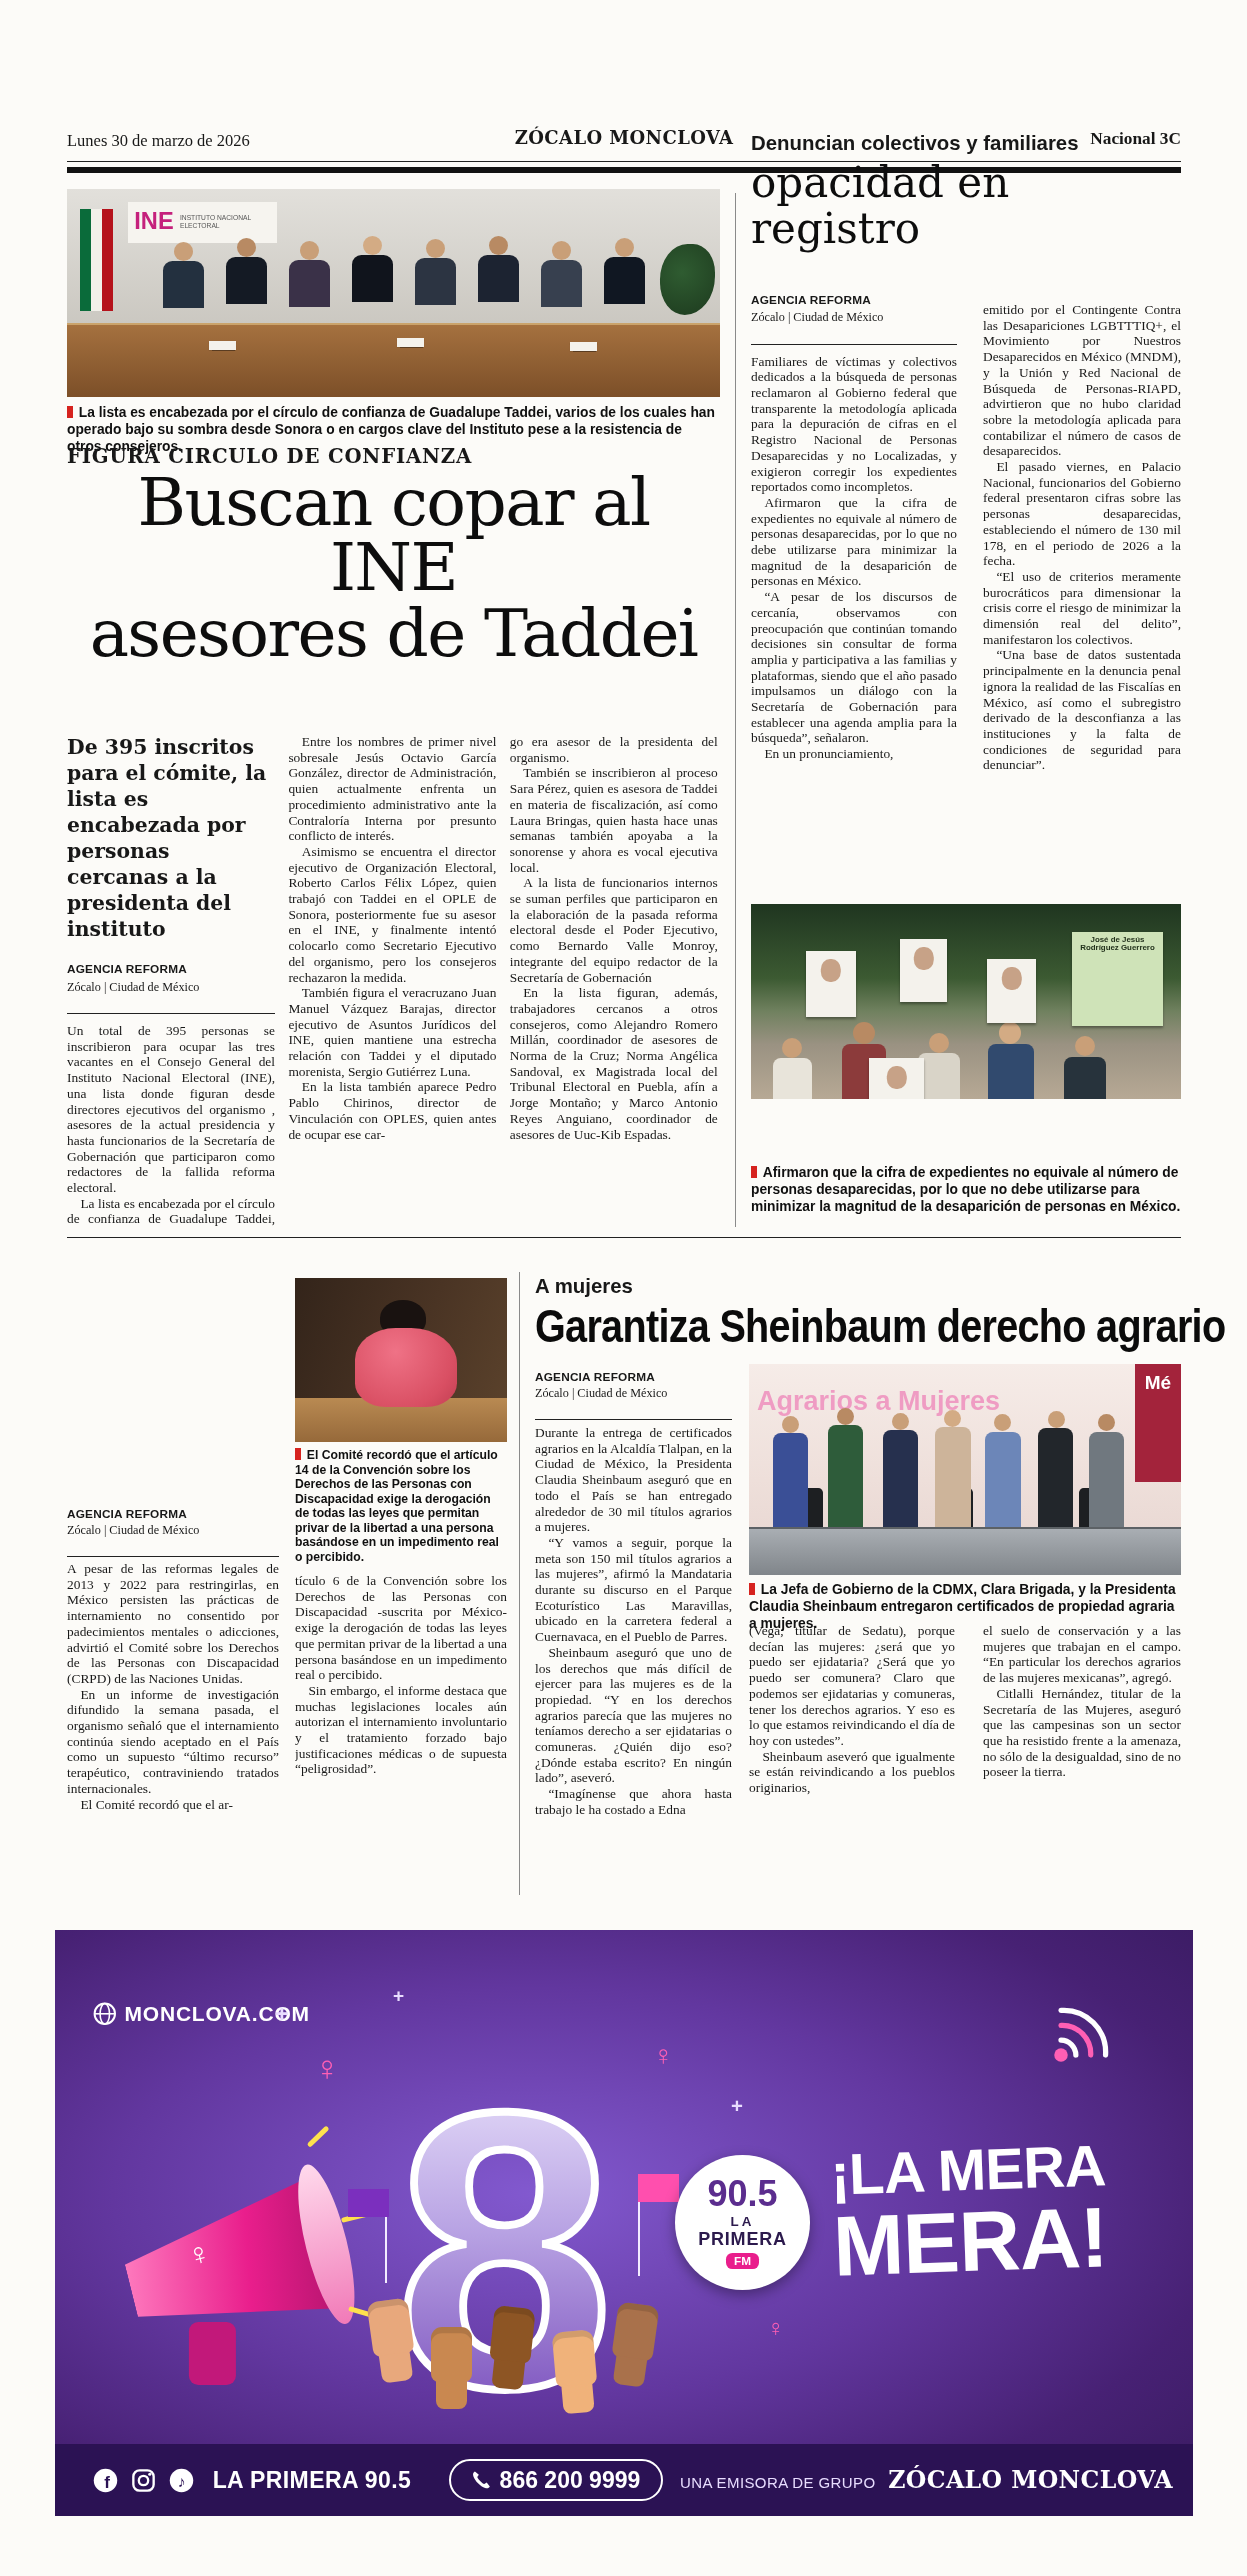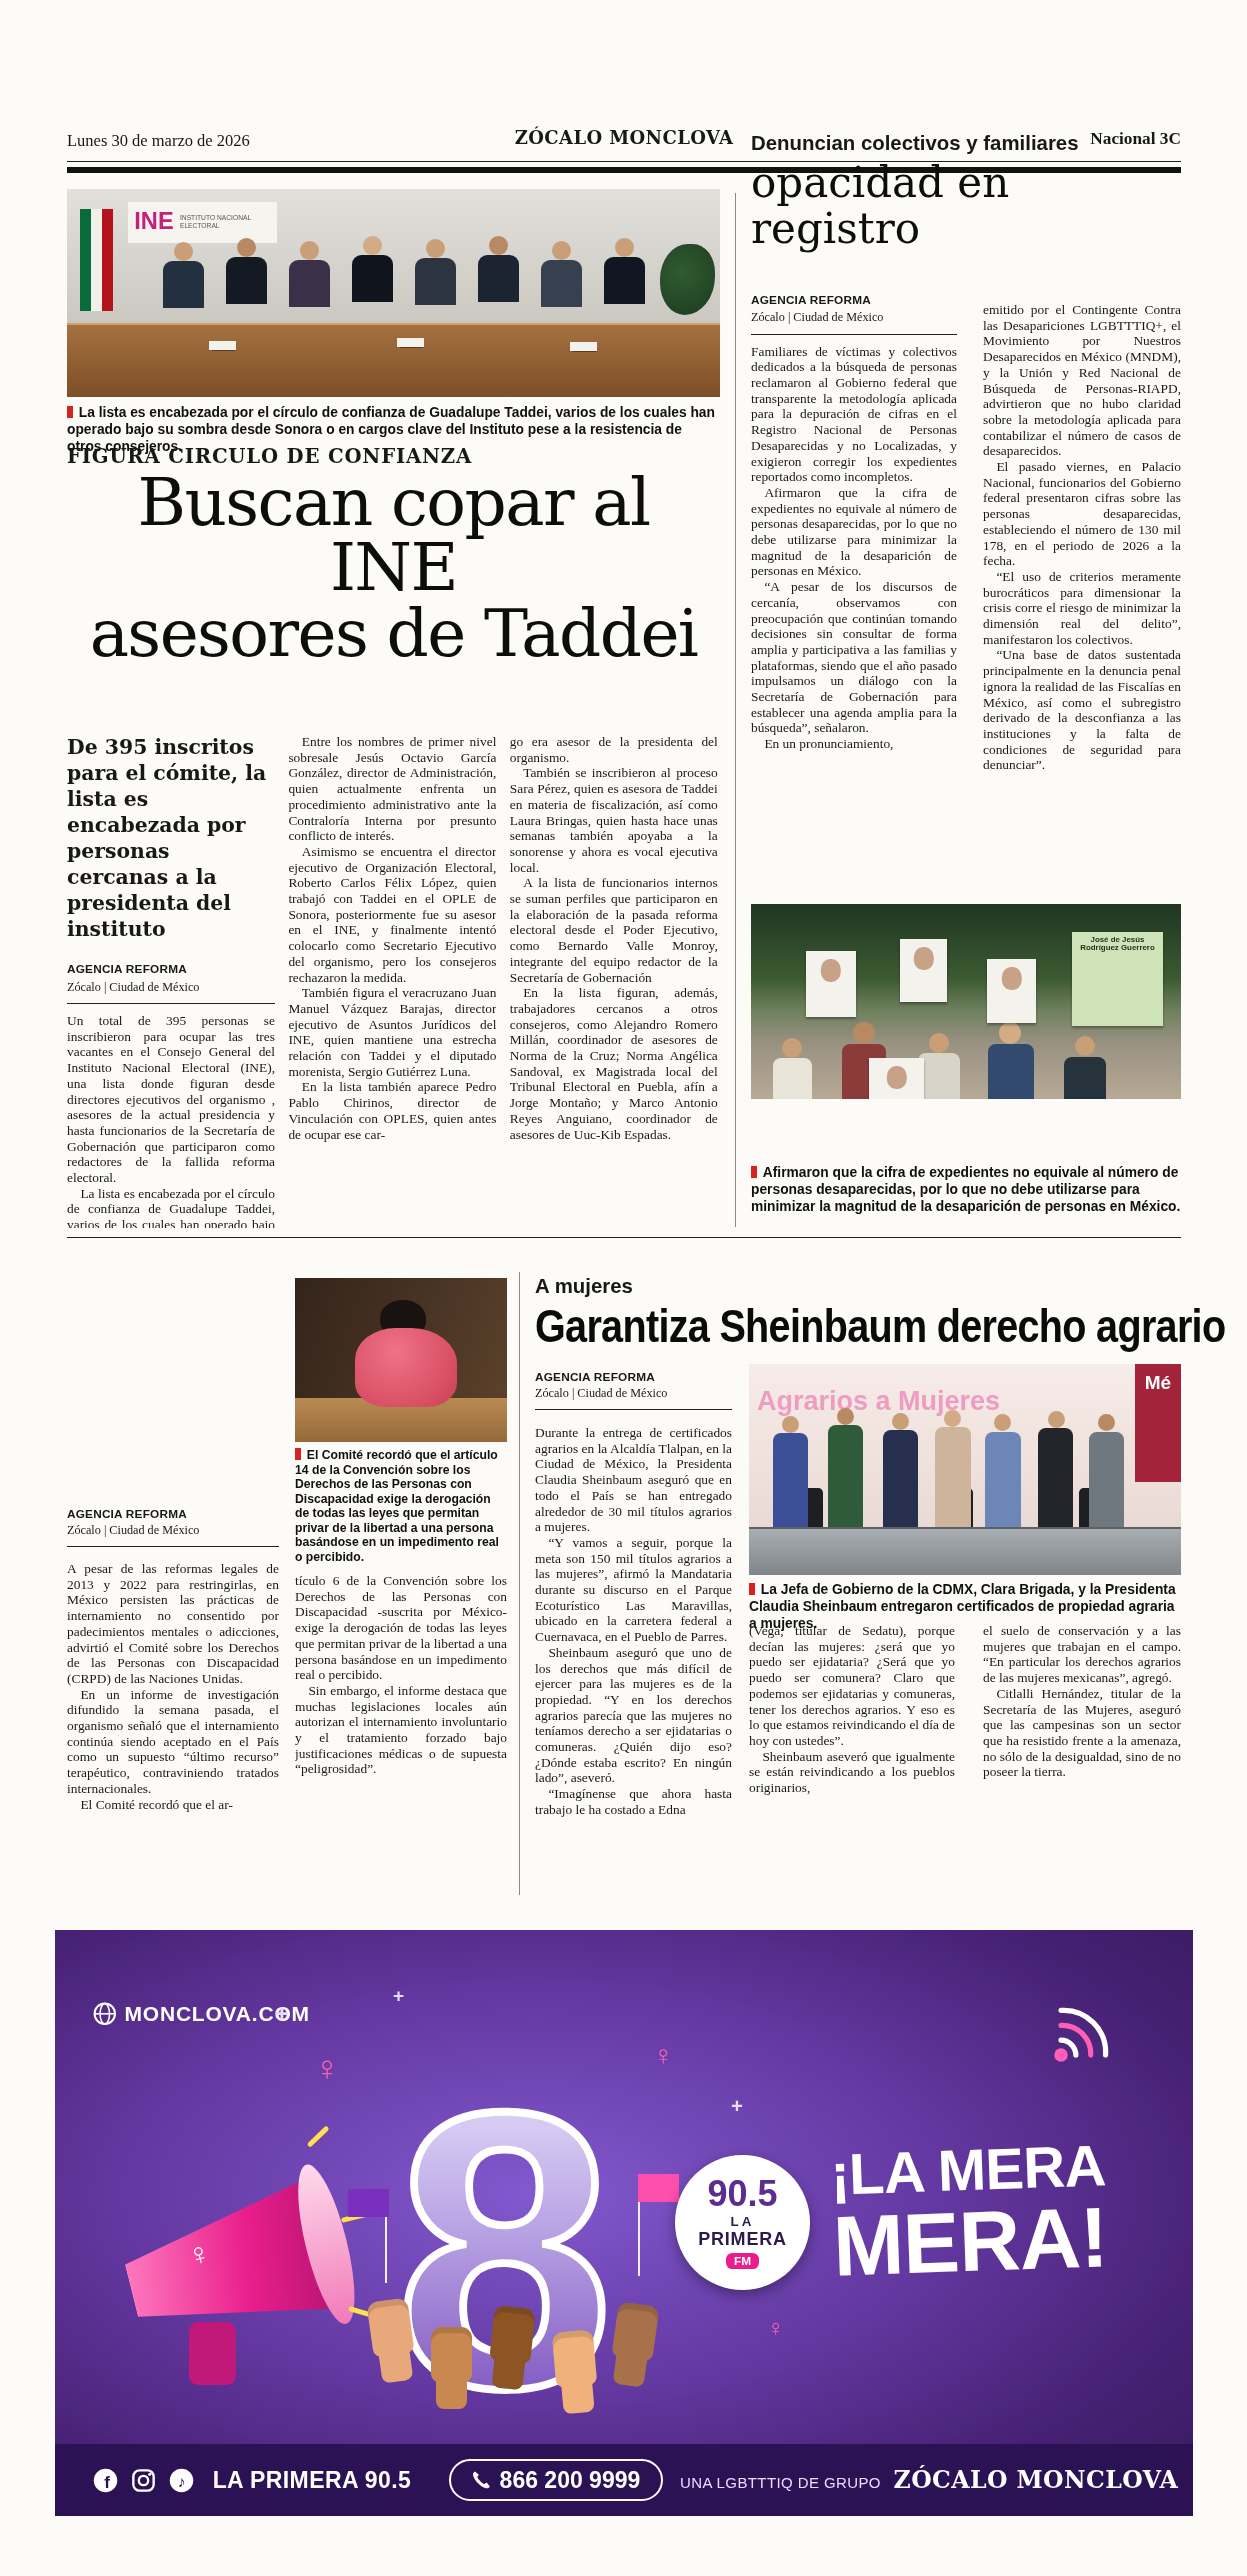--- a/index.html
+++ b/index.html
@@ -14,21 +14,21 @@
   .hdr-section{right:67px;top:129px;font-size:17.3px;font-weight:bold;}
   .hdr-thin{left:67px;right:67px;top:161px;border-top:1.2px solid #222;}
   .hdr-bar{left:67px;right:67px;top:167px;height:5.5px;background:#121212;}
 
   
   .body-col{font-size:13.4px;line-height:15.7px;text-align:justify;overflow:hidden;}
   .body-col p{margin:0;}
   .body-col p.ind{text-indent:13.4px;}
   .byline{font-family:"Liberation Sans",sans-serif;font-weight:bold;font-size:11.8px;letter-spacing:0.2px;}
   .dateline{font-size:12.2px;margin-top:1.6px;}
-  .by-rule{border-bottom:1.2px solid #222;padding-bottom:8px;margin-bottom:8.6px;}
+  .by-rule{border-bottom:1.2px solid #222;padding-bottom:18px;margin-bottom:8.6px;}
   .caption{font-family:"Liberation Sans",sans-serif;font-weight:bold;font-size:13.8px;line-height:17px;color:#101010;text-align:left;}
   .mk{display:inline-block;width:6.3px;height:11.8px;background:#d6231f;margin-right:5.5px;vertical-align:-0.8px;}
   .kicker-serif{font-family:"DejaVu Serif",serif;font-weight:bold;font-size:19.7px;letter-spacing:0.8px;}
   .kicker-sans{font-family:"Liberation Sans",sans-serif;font-weight:bold;font-size:20.4px;}
   .vrule{border-left:0.8px solid #8a8a8a;}
   .hrule{border-top:1.2px solid #222;}
 
   
   .ine-photo{left:67px;top:189px;width:653px;height:208px;overflow:hidden;background:linear-gradient(#e2e0db,#c9c6bf 70%,#bdb9b1);}
   .main-caption{left:67px;top:404px;width:653px;}
@@ -416,20 +416,20 @@
         </span>
       </div>
       <span class="station">LA PRIMERA 90.5</span>
       <span class="pill">
         <svg width="20.4" height="20.4" viewBox="0 0 26 26">
           <path d="M5 2 C3 3 2 5 3 8 C5 14 12 21 18 23 C21 24 23 23 24 21 L20 16 L17 18 C14 17 9 12 8 9 L10 6 Z" fill="#fff"></path>
         </svg>
         <span>866 200 9999</span>
       </span>
       <span class="grupo">
-        <span class="tag">UNA LGBTTTIQ DE GRUPO</span>
+        <span class="tag">UNA EMISORA DE GRUPO</span>
         <span class="brand">ZÓCALO MONCLOVA</span>
       </span>
     </div>
   </div>
 
 </div>
 
 
 </body></html>

